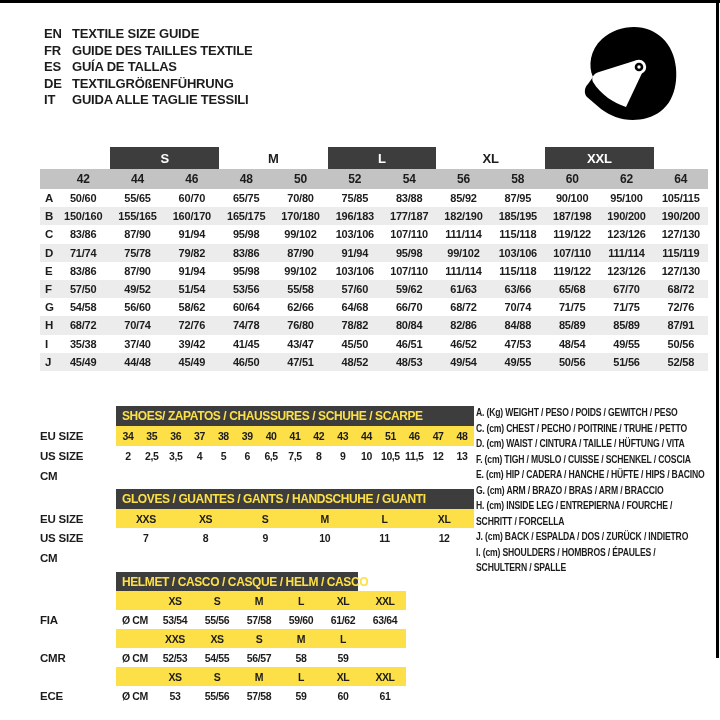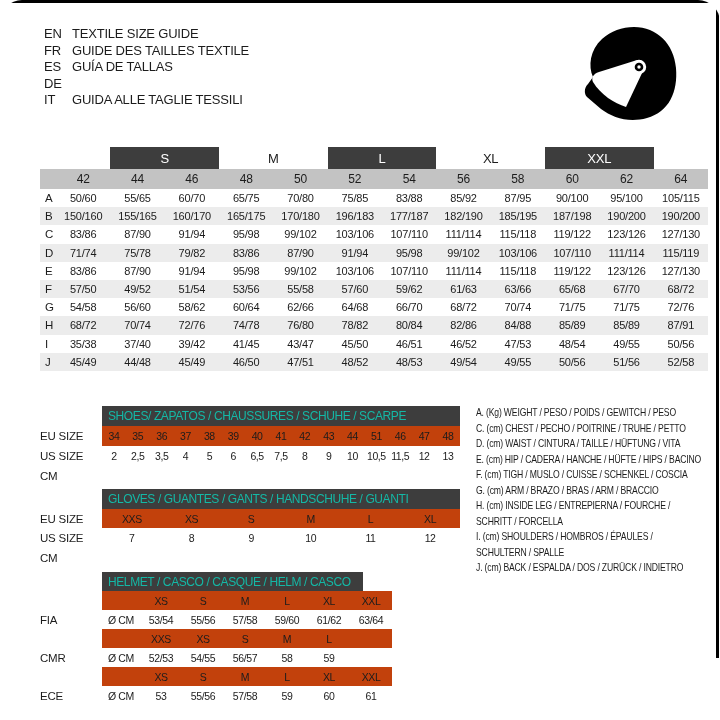--- a/index.html
+++ b/index.html
@@ -1,17 +1,17 @@
 <!DOCTYPE html>
 <html><head>
 <meta charset="utf-8">
 <style>
   html,body{margin:0;padding:0;background:#fff;}
   .canvas{position:relative;width:720px;height:720px;background:#ffffff;overflow:hidden;
-          font-family:"Liberation Sans",sans-serif;font-weight:400;color:#1c1c1c;letter-spacing:-0.2px;border-radius:22px;}
+          font-family:"Liberation Sans",sans-serif;font-weight:700;color:#1c1c1c;letter-spacing:-0.2px;}
   .border-top{position:absolute;top:0;left:0;width:720px;height:3px;background:#000;}
   .border-right{position:absolute;top:0;right:1px;width:3px;height:658px;background:#000;}
 
   
   .langs{position:absolute;top:26px;left:44px;}
   .lang-row{display:flex;line-height:16.5px;font-size:13px;}
   .lang-code{width:28px;}
 
   
   .helmet-icon{position:absolute;top:20px;left:580px;width:100px;height:106px;}
@@ -27,26 +27,26 @@
   .trow{height:18.2px;}
   .trow.shaded{background:#ececec;}
   .cell{display:flex;align-items:center;justify-content:center;font-size:11px;white-space:nowrap;}
   .rlabel{justify-content:flex-start;padding-left:5px;font-size:11.5px;}
 
   
   .section{position:absolute;left:40px;}
   .shoes{top:406px;} .gloves{top:489px;} .helmet{top:572px;}
   .row{display:flex;height:20px;}
   .gloves .row{height:19.7px;} .helmet .row{height:19px;}
-  .lab{width:62px;font-size:11.5px;display:flex;align-items:center;white-space:nowrap;}
-  .bar{background:#3d3d3d;color:#14b8a6;font-size:12px;display:flex;align-items:center;
+  .lab{width:76px;font-size:11.5px;display:flex;align-items:center;white-space:nowrap;}
+  .bar{background:#3d3d3d;color:#fde047;font-size:12px;display:flex;align-items:center;
        padding-left:6px;letter-spacing:-0.4px;white-space:nowrap;box-sizing:border-box;}
-  .shoes .bar,.gloves .bar{width:358px;} .helmet .bar{width:261px;}
+  .shoes .bar,.gloves .bar{width:358px;} .helmet .bar{width:242px;}
   .band{display:grid;flex:0 0 auto;}
-  .band.shaded{background:#c2410c;}
+  .band.shaded{background:#fde047;}
   .shoes .band{grid-template-columns:repeat(15,23.87px);}
   .gloves .band{grid-template-columns:repeat(6,59.66px);}
   .helmet .band{grid-template-columns:38px repeat(6,42px);}
   .section .cell{font-size:10.5px;letter-spacing:-0.4px;}
   .section .unit{font-size:10.5px;}
 
   
   .legend{position:absolute;top:405px;left:476px;width:238px;}
   .legend-line{white-space:nowrap;transform:scaleX(0.82);transform-origin:0 50%;
                font-size:10.5px;line-height:15.5px;}
@@ -66,20 +66,21 @@
       <div class="lang-row">
         <div class="lang-code">FR</div>
         <div class="lang-title">GUIDE DES TAILLES TEXTILE</div>
       </div>
       <div class="lang-row">
         <div class="lang-code">ES</div>
         <div class="lang-title">GUÍA DE TALLAS</div>
       </div>
       <div class="lang-row">
         <div class="lang-code">DE</div>
+        <div class="lang-title">TEXTILGRÖßENFÜHRUNG</div>
       </div>
       <div class="lang-row">
         <div class="lang-code">IT</div>
         <div class="lang-title">GUIDA ALLE TAGLIE TESSILI</div>
       </div>
     </header>
 
   <div class="helmet-icon">
     <svg viewBox="0 0 100 100" width="100" height="106" aria-hidden="true">
       <path fill="#000" d="M54 4 C77 4 94 21 96 45 C98 69 89 89 67 95
@@ -433,33 +434,33 @@
       <div class="legend-entry">
         <div class="legend-line">A. (Kg) WEIGHT / PESO / POIDS / GEWITCH / PESO</div>
       </div>
       <div class="legend-entry">
         <div class="legend-line">C. (cm) CHEST / PECHO / POITRINE / TRUHE / PETTO</div>
       </div>
       <div class="legend-entry">
         <div class="legend-line">D. (cm) WAIST / CINTURA / TAILLE / HÜFTUNG / VITA</div>
       </div>
       <div class="legend-entry">
+        <div class="legend-line">F. (cm) TIGH / MUSLO / CUISSE / SCHENKEL / COSCIA</div>
+      </div>
+      <div class="legend-entry">
         <div class="legend-line">E. (cm) HIP / CADERA / HANCHE / HÜFTE / HIPS / BACINO</div>
-      </div>
-      <div class="legend-entry">
-        <div class="legend-line">F. (cm) TIGH / MUSLO / CUISSE / SCHENKEL / COSCIA</div>
       </div>
       <div class="legend-entry">
         <div class="legend-line">G. (cm) ARM / BRAZO / BRAS / ARM / BRACCIO</div>
       </div>
       <div class="legend-entry">
         <div class="legend-line">H. (cm) INSIDE LEG / ENTREPIERNA / FOURCHE /</div>
         <div class="legend-line">SCHRITT / FORCELLA</div>
       </div>
       <div class="legend-entry">
+        <div class="legend-line">J. (cm) BACK / ESPALDA / DOS / ZURÜCK / INDIETRO</div>
+      </div>
+      <div class="legend-entry">
         <div class="legend-line">I. (cm) SHOULDERS / HOMBROS / ÉPAULES /</div>
         <div class="legend-line">SCHULTERN / SPALLE</div>
       </div>
-      <div class="legend-entry">
-        <div class="legend-line">J. (cm) BACK / ESPALDA / DOS / ZURÜCK / INDIETRO</div>
-      </div>
     </aside>
 </div>
 
 </body></html>

